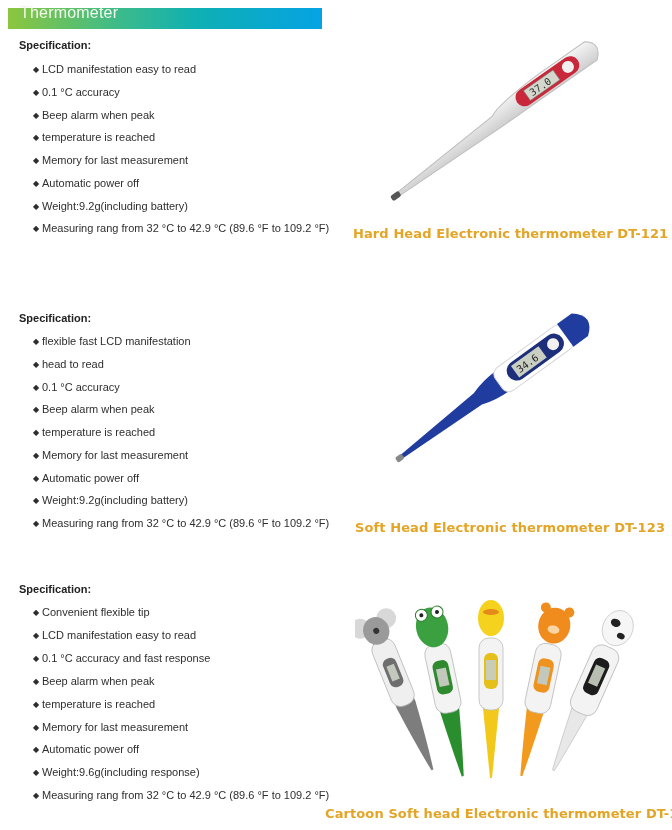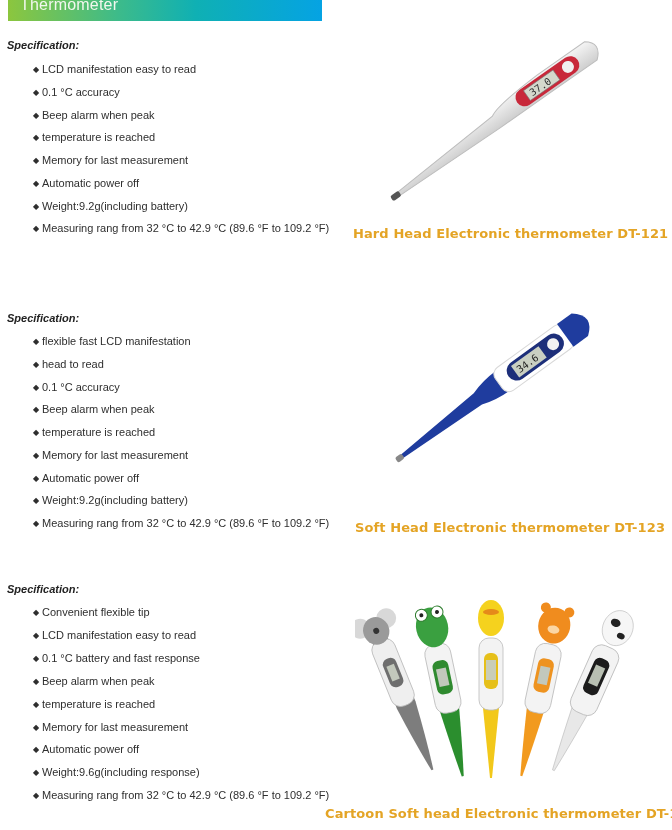--- a/index.html
+++ b/index.html
@@ -1,23 +1,23 @@
 <!DOCTYPE html>
 <html><head>
   <meta charset="utf-8">
   <style>
     html, body { margin:0; padding:0; background:#ffffff; }
     body { width:672px; height:830px; position:relative; overflow:hidden;
            font-family:"DejaVu Sans", sans-serif; color:#2b2b2b; }
-    .banner { position:absolute; left:8px; top:0; width:314px; height:21px;
+    .banner { position:absolute; left:8px; top:8px; width:314px; height:21px;
               background:linear-gradient(90deg,#8cc63e 0%,#3dbb8a 35%,#0fb0b4 60%,#05a3e3 100%);text-align:right; }
     .banner-title { position:absolute; left:12px; top:-4px; font-size:16px; color:#f2f7ee;
                     font-family:"Liberation Sans", sans-serif; letter-spacing:0.2px; }
-    .spec-heading { position:absolute; left:7px; font-size:11px; font-weight:bold; color:#222;
-                    font-family:"Liberation Sans", sans-serif;font-style:italic; }
+    .spec-heading { position:absolute; left:19px; font-size:11px; font-weight:bold; color:#222;
+                    font-family:"Liberation Sans", sans-serif; }
     .spec-item { position:absolute; left:33px; font-size:11px; color:#2e2e2e; white-space:nowrap;
                  font-family:Liberation Sans, sans-serif; }
     .bullet { display:inline-block; width:9px; font-size:8px; vertical-align:1px; }
     .caption { position:absolute; font-size:13px; font-weight:bold; color:#e4a425; white-space:nowrap;
                font-family:"DejaVu Sans", sans-serif; letter-spacing:0.1px; }
     .product-img { position:absolute; }
     svg { display:block; }
   </style>
 </head>
 <body>
@@ -84,21 +84,21 @@
       </g>
     </svg>
   </div>
   <div class="caption" style="left:355px; top:520px">Soft Head Electronic thermometer DT-123</div>
 </div>
 
 <div>
   <div class="spec-heading" style="top:583px">Specification:</div>
   <div class="spec-item" style="top:606px"><span class="bullet">◆</span><span>Convenient flexible tip</span></div>
   <div class="spec-item" style="top:629px"><span class="bullet">◆</span><span>LCD manifestation easy to read</span></div>
-  <div class="spec-item" style="top:652px"><span class="bullet">◆</span><span>0.1 °C battery and fast response</span></div>
+  <div class="spec-item" style="top:652px"><span class="bullet">◆</span><span>0.1 °C accuracy and fast response</span></div>
   <div class="spec-item" style="top:675px"><span class="bullet">◆</span><span>Beep alarm when peak</span></div>
   <div class="spec-item" style="top:698px"><span class="bullet">◆</span><span>temperature is reached</span></div>
   <div class="spec-item" style="top:721px"><span class="bullet">◆</span><span>Memory for last measurement</span></div>
   <div class="spec-item" style="top:743px"><span class="bullet">◆</span><span>Automatic power off</span></div>
   <div class="spec-item" style="top:766px"><span class="bullet">◆</span><span>Weight:9.6g(including response)</span></div>
   <div class="spec-item" style="top:789px"><span class="bullet">◆</span><span>Measuring rang from 32 °C to 42.9 °C (89.6 °F to 109.2 °F)</span></div>
 
   <div class="product-img" style="left:355px; top:598px;">
     <svg width="300" height="190" viewBox="0 0 300 190">
 

